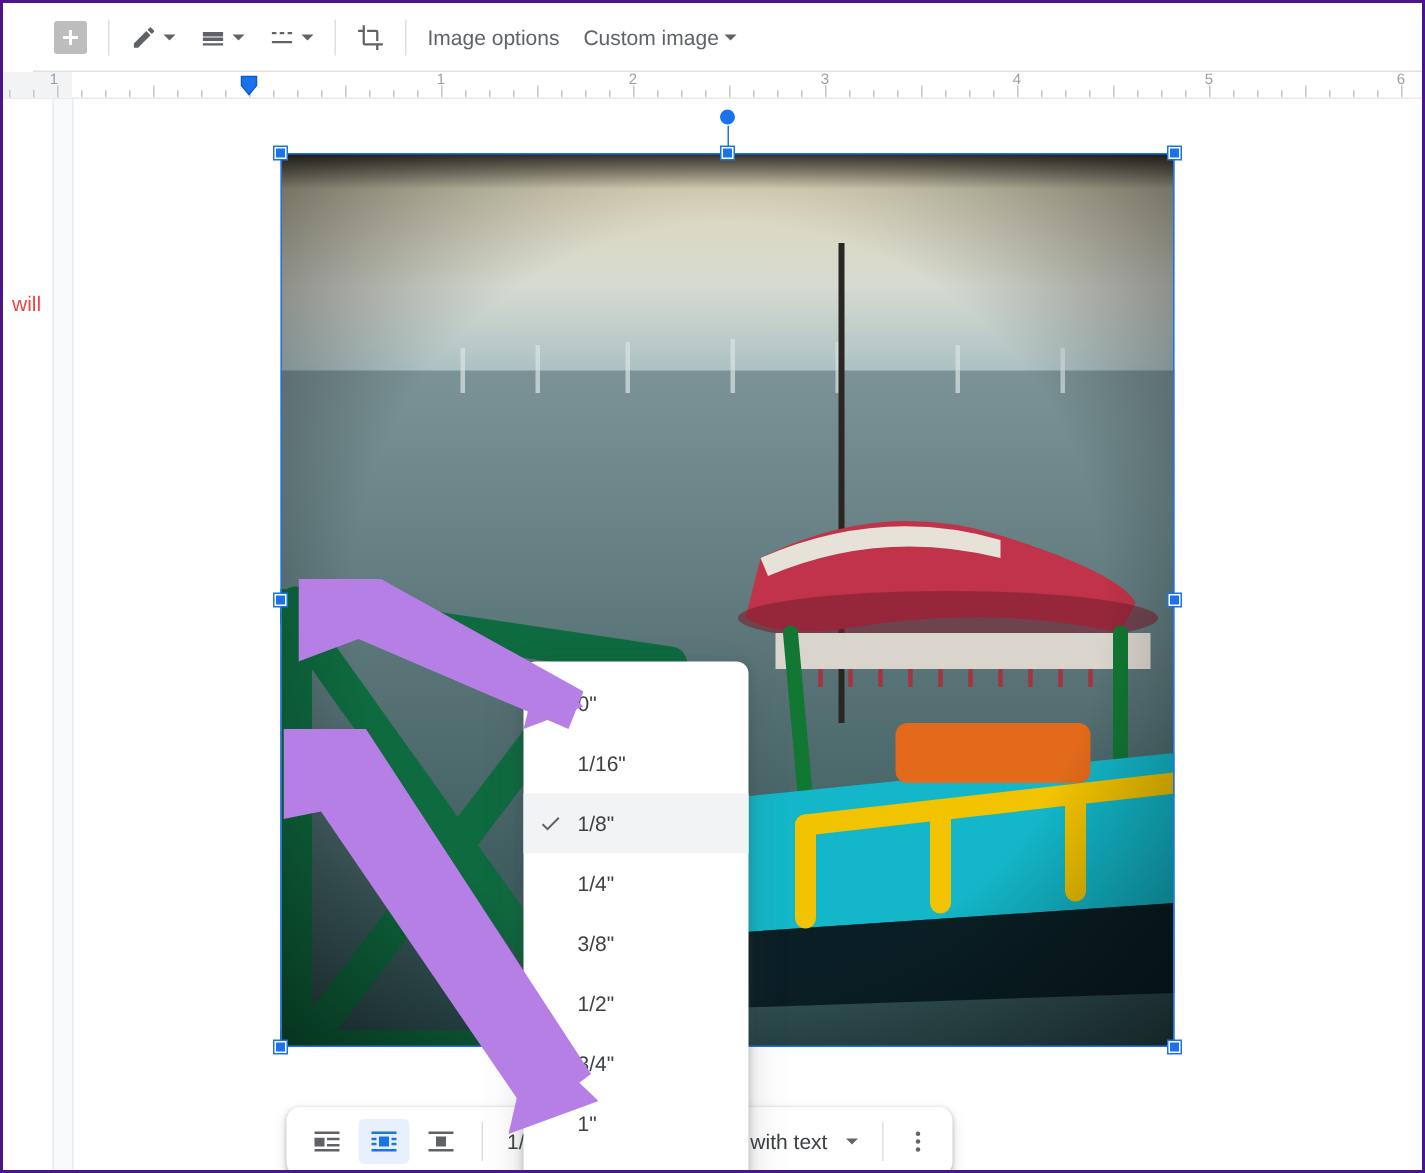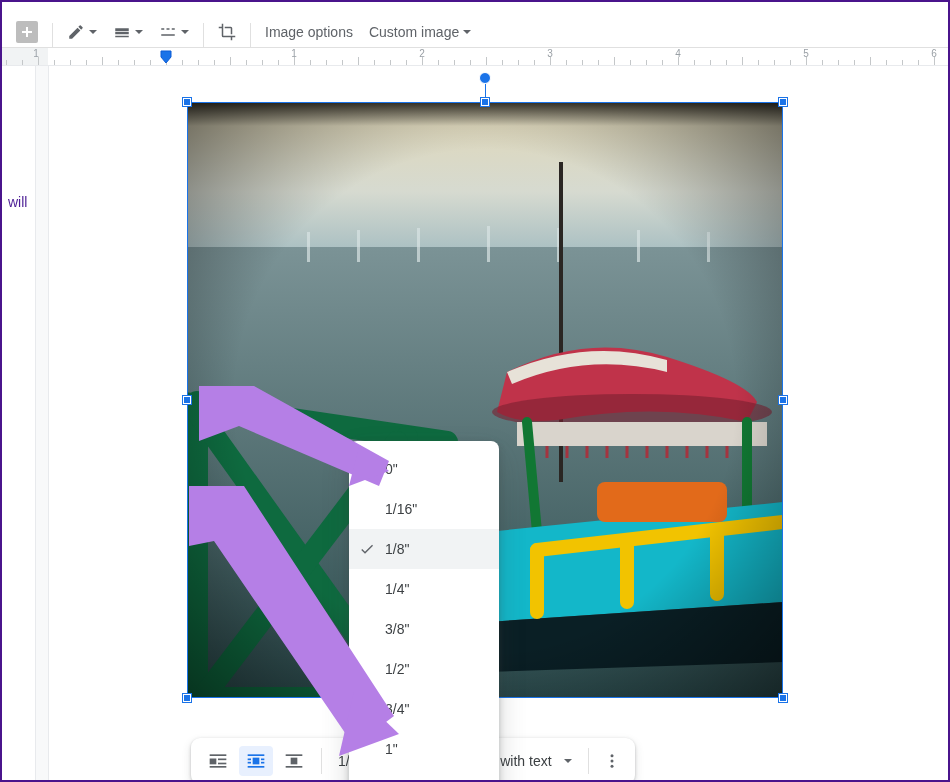--- a/index.html
+++ b/index.html
@@ -1,22 +1,22 @@
 <!DOCTYPE html>
 <html><head>
 <meta charset="utf-8">
 <style>
   * { box-sizing: border-box; margin: 0; padding: 0; }
   html, body { width: 950px; height: 782px; overflow: hidden; font-family: Arial, "Helvetica Neue", sans-serif; }
   body { border: 2px solid #4a148c; background: #fff; position: relative; }
 
   
   .toolbar {
-    height: 46px; display: flex; align-items: flex-end; padding: 0 6px;
-    border-bottom: 1px solid #e0e0e0; position: relative; z-index: 5; background: #fff;
+    height: 46px; display: flex; align-items: center; padding: 0 6px;
+    border-bottom: 1px solid #e0e0e0; position: relative; z-index: 5; background: #fff; margin-left: 20px;
   }
   .tbtn {
     height: 30px; display: flex; align-items: center; justify-content: center;
     padding: 0 6px; margin: 0 2px; border-radius: 3px; color: #5f6368; cursor: pointer;
     font-size: 14px;
   }
   .tsep { width: 1px; height: 24px; background: #e0e0e0; margin: 0 6px; }
   .dropdown-caret { width: 0; height: 0; border-left: 4px solid transparent; border-right: 4px solid transparent; border-top: 4px solid #5f6368; margin-left: 4px; }
   .newcomment-box {
     width: 22px; height: 22px; background: #bdbdbd; border-radius: 2px; position: relative;
@@ -45,21 +45,21 @@
 
   
   .canvas {
     position: absolute; top: 64px; left: 0; right: 0; bottom: 0; background: #f8f9fa;
   }
   .outline-panel {
     position: absolute; left: 0; top: 0; bottom: 0; width: 34px; background: #fff;
     border-right: 1px solid #e8eaed;
   }
   .will-text {
-    position: absolute; left: 6px; top: 128px; font-size: 14px; color: #4c1d95;
+    position: absolute; left: 6px; top: 128px; font-size: 14px; color: #ef4444;
   }
   .page {
     position: absolute; left: 46px; top: 0; right: 0; bottom: 0; background: #fff;
     border-left: 1px solid #e8eaed;
   }
 
   
   .img-frame {
     position: absolute; left: 138px; top: 36px; width: 596px; height: 596px;
   }

